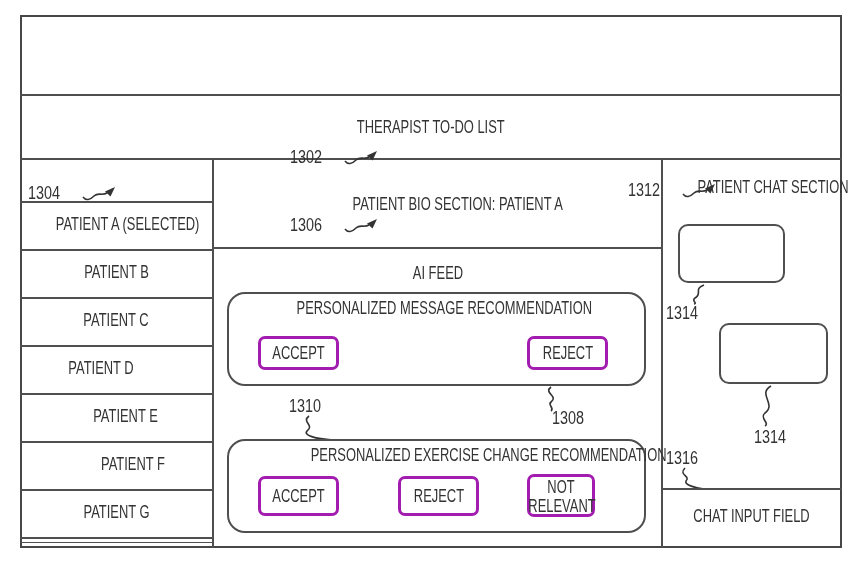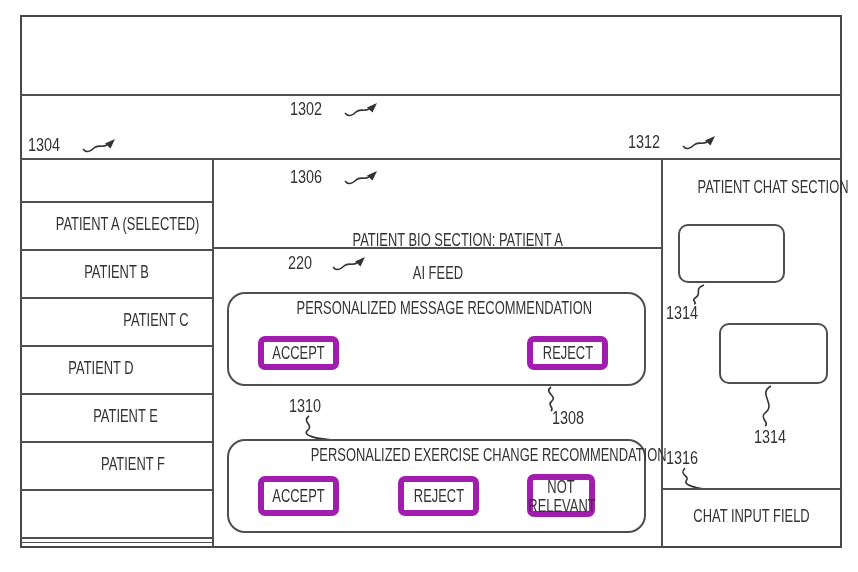--- a/index.html
+++ b/index.html
@@ -7,23 +7,23 @@
          font-family:"Liberation Sans",sans-serif;color:#333333;}
   .abs{position:absolute;}
   .line{position:absolute;background:#4f4f4f;}
   .frame{position:absolute;border:2px solid #474747;background:transparent;box-sizing:border-box;}
   .txt{position:absolute;color:#333333;}
   .ctr{text-align:center;}
   .cond{display:inline-block;transform:scaleX(0.68);transform-origin:center center;
         white-space:nowrap;font-size:19px;line-height:1.05;}
   .num{display:inline-block;font-size:18px;transform:scaleX(0.8);transform-origin:left center;
        white-space:nowrap;line-height:1;}
-  .refbox{position:absolute;display:flex;align-items:center;gap:14px;}
+  .refbox{position:absolute;display:flex;align-items:center;gap:14px;margin-top:48px;}
   .card{position:absolute;border:2px solid #4f4f4f;border-radius:18px;background:#ffffff;box-sizing:border-box;}
-  .btn{position:absolute;border:6px solid #a21caf;border-radius:7px;background:#ffffff;box-sizing:border-box;
+  .btn{position:absolute;border:3px solid #a21caf;border-radius:7px;background:#ffffff;box-sizing:border-box;
        display:flex;align-items:center;justify-content:center;cursor:pointer;}
   .bubble{position:absolute;border:2px solid #4f4f4f;border-radius:10px;background:#ffffff;box-sizing:border-box;}
   .wrap2{display:inline-block;transform:scaleX(0.68);transform-origin:center center;
          font-size:19px;line-height:1.0;width:96px;white-space:normal;text-align:center;}
   svg{display:block;}
 </style>
 </head>
 <body>
 
 <div id="stage">
@@ -36,20 +36,23 @@
   <div class="line" style="left:212px;top:158px;width:2px;height:390px;"></div>
   <div class="line" style="left:661px;top:158px;width:2px;height:390px;"></div>
 
 
   <div class="refbox" style="left:290px;top:100px;">
     <span class="num">1302</span>
     <svg width="36" height="18" viewBox="0 0 36 18">
       <path d="M1,13 C4,17 8,16 12,12 C16,8 20,12 25,9" fill="none" stroke="#333" stroke-width="1.6"></path>
       <polygon points="33,3 23,7.5 28.5,12.5" fill="#333"></polygon>
     </svg>
+  </div>
+  <div class="txt ctr" style="left:20px;top:117px;width:822px;">
+    <span class="cond">THERAPIST TO-DO LIST</span>
   </div>
   <div class="refbox" style="left:28px;top:136px;">
     <span class="num">1304</span>
     <svg width="36" height="18" viewBox="0 0 36 18">
       <path d="M1,13 C4,17 8,16 12,12 C16,8 20,12 25,9" fill="none" stroke="#333" stroke-width="1.6"></path>
       <polygon points="33,3 23,7.5 28.5,12.5" fill="#333"></polygon>
     </svg>
   </div>
   <div class="refbox" style="left:628px;top:133px;">
     <span class="num">1312</span>
@@ -68,42 +71,45 @@
   <div class="line" style="left:20px;top:489px;width:193px;height:2px;"></div>
   <div class="line" style="left:20px;top:537px;width:193px;height:2px;"></div>
   <div class="line" style="left:20px;top:542px;width:193px;height:1px;"></div>
 
   <div class="txt ctr" style="left:22px;top:214px;width:189px;">
     <span class="cond">PATIENT A (SELECTED)</span>
   </div>
   <div class="txt ctr" style="left:22px;top:262px;width:189px;">
     <span class="cond">PATIENT B</span>
   </div>
-  <div class="txt ctr" style="left:22px;top:310px;width:189px;padding-left:40px;">
+  <div class="txt ctr" style="left:22px;top:310px;width:189px;">
     <span class="cond">PATIENT C</span>
   </div>
   <div class="txt ctr" style="left:22px;top:358px;width:158px;text-align:center;">
     <span class="cond">PATIENT D</span>
   </div>
   <div class="txt ctr" style="left:22px;top:406px;width:208px;">
     <span class="cond">PATIENT E</span>
   </div>
   <div class="txt ctr" style="left:6px;top:454px;width:189px;padding-left:32px;">
     <span class="cond">PATIENT F</span>
+  </div>
+  <div class="txt ctr" style="left:22px;top:502px;width:189px;">
+    <span class="cond">PATIENT G</span>
   </div>
 
   <div class="line" style="left:212px;top:247px;width:451px;height:2px;"></div>
   <div class="refbox" style="left:290px;top:168px;">
     <span class="num">1306</span>
     <svg width="36" height="18" viewBox="0 0 36 18">
       <path d="M1,13 C4,17 8,16 12,12 C16,8 20,12 25,9" fill="none" stroke="#333" stroke-width="1.6"></path>
       <polygon points="33,3 23,7.5 28.5,12.5" fill="#333"></polygon>
     </svg>
   </div>
-  <div class="txt ctr" style="left:213px;top:194px;width:490px;margin-top:36px;">
+  <div class="txt ctr" style="left:213px;top:194px;width:490px;">
     <span class="cond">PATIENT BIO SECTION: PATIENT A</span>
   </div>
 
   <div class="refbox" style="left:288px;top:254px;">
     <span class="num">220</span>
     <svg width="36" height="18" viewBox="0 0 36 18">
       <path d="M1,13 C4,17 8,16 12,12 C16,8 20,12 25,9" fill="none" stroke="#333" stroke-width="1.6"></path>
       <polygon points="33,3 23,7.5 28.5,12.5" fill="#333"></polygon>
     </svg>
   </div>

